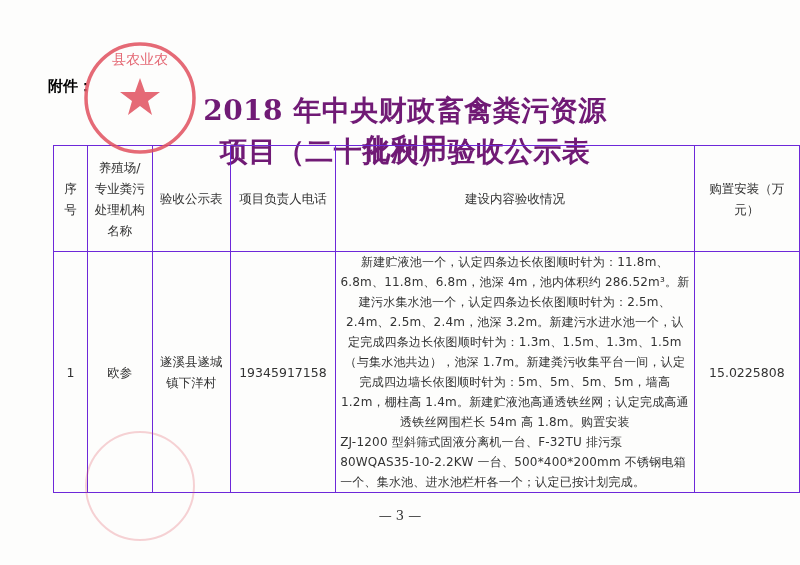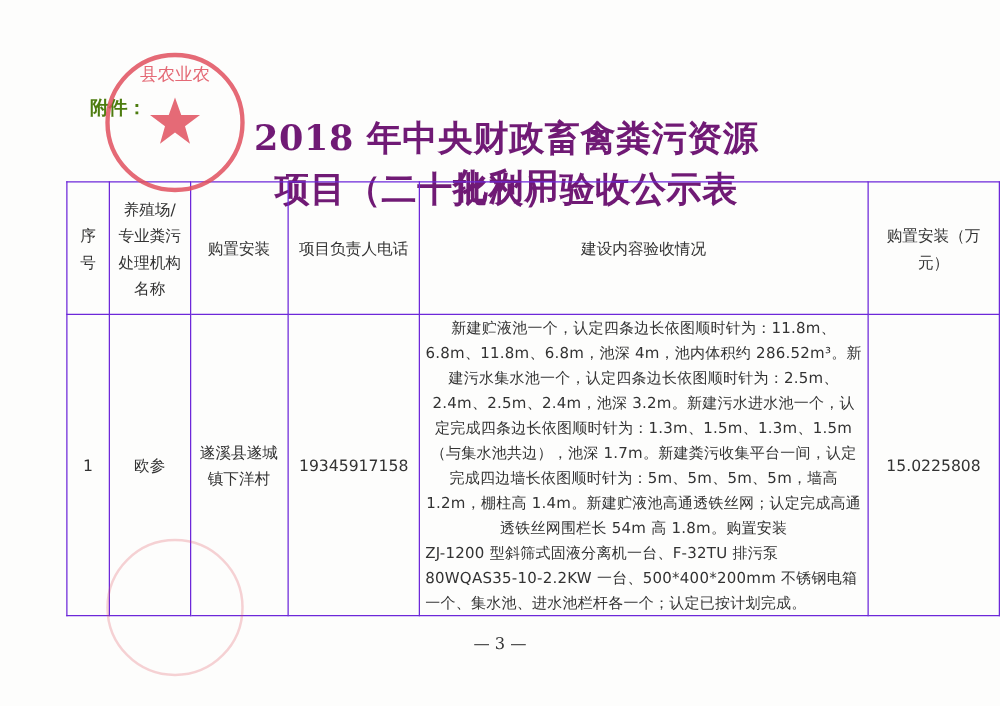--- a/index.html
+++ b/index.html
@@ -3,23 +3,23 @@
   <meta charset="utf-8">
   <style>
     html, body { margin: 0; padding: 0; }
     body {
       width: 800px; height: 565px; position: relative; overflow: hidden;
       background: #fdfdfc;
       font-family: "DejaVu Serif", "Liberation Serif", serif;
       color: #222;
     }
     .attach {
-      position: absolute; left: 72px; top: 77px;
+      position: absolute; left: 48px; top: 77px;
       font-family: Liberation Mono, monospace; font-weight: bold;
-      font-size: 15px; color: #4d7c0f;
+      font-size: 15px; color: #000000;
     }
     .title {
       position: absolute; left: 200px; width: 410px; text-align: center;
       font-family: "DejaVu Serif", serif; font-weight: bold;
       font-size: 28px; color: #701a75; letter-spacing: 0.5px;
     }
     .title.l1 { top: 92px; }
     .title.l2 { top: 133px; }
     table.main {
       position: absolute; left: 53px; top: 145px;
@@ -72,21 +72,21 @@
       <col class="c2">
       <col class="c3">
       <col class="c4">
       <col class="c5">
       <col class="c6">
   </colgroup>
   <tbody>
       <tr class="hdr">
     <th style="width:26px;padding:0 4px;">序号</th>
     <th style="width:55px;padding:0 6px;">养殖场/专业粪污处理机构名称</th>
-    <th style="width:70px;padding:0 6px;">购置安装</th>
+    <th style="width:70px;padding:0 6px;">验收公示表</th>
     <th style="width:90px;padding:0 8px;">项目负责人电话</th>
     <th style="width:380px;">建设内容验收情况</th>
     <th style="width:87px;padding:0 10px;">购置安装（万元）</th>
   </tr>
   <tr class="row">
     <td>1</td>
     <td>欧参</td>
     <td style="padding:0 6px;">遂溪县遂城镇下洋村</td>
     <td>19345917158</td>
     <td class="content">

